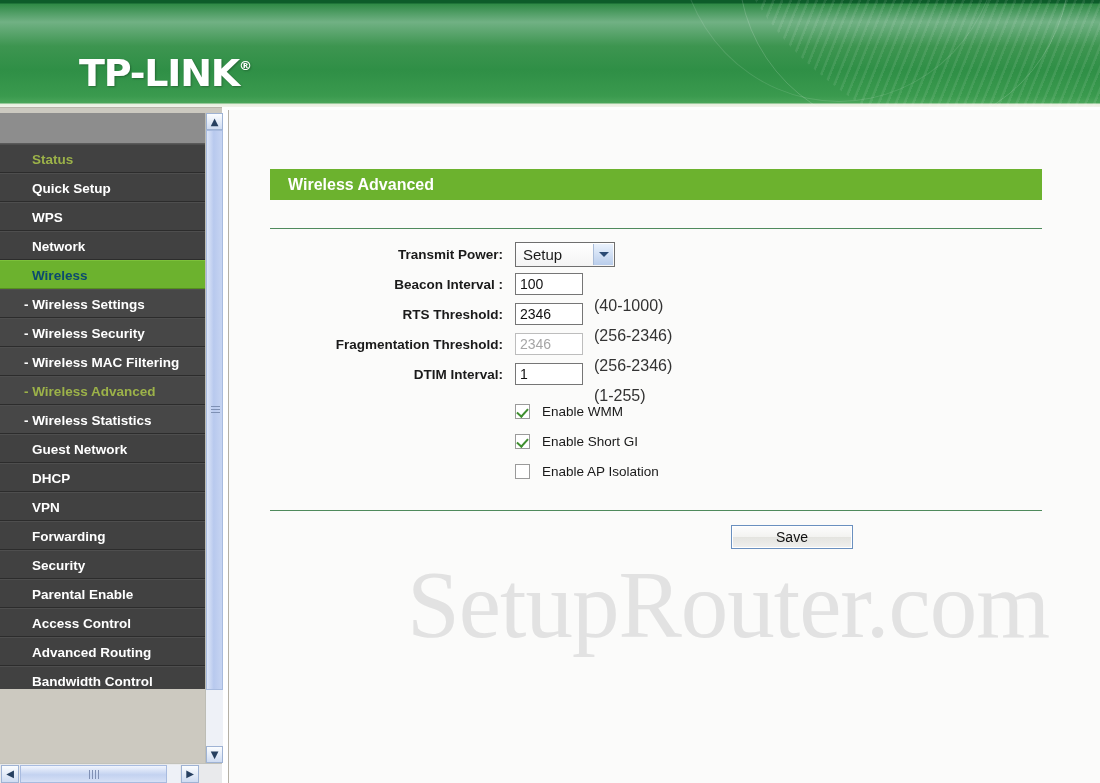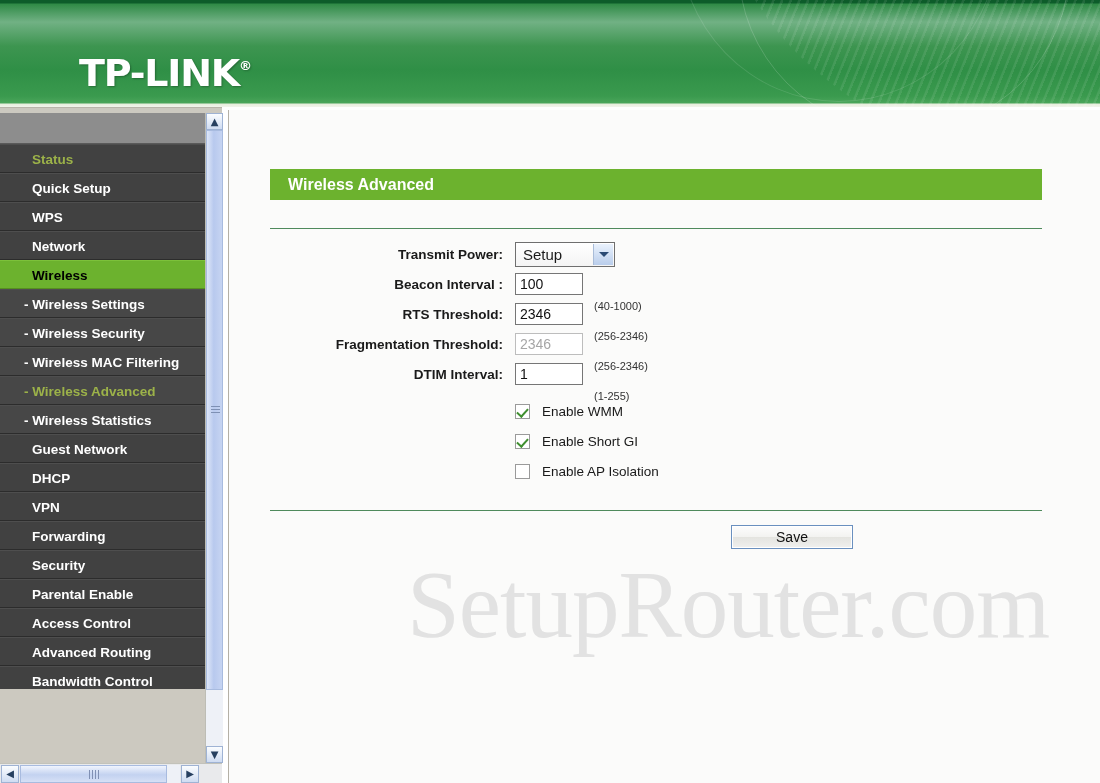--- a/index.html
+++ b/index.html
@@ -146,21 +146,21 @@
   }
   .nav-item.sub {
     padding-left: 24px;
     background: #474747;
   }
   .nav-item.visited {
     color: #9cb249;
   }
   .nav-item.active {
     background: #6cb22e;
-    color: #000000;
+    color: #0c4a6e;
     border-top: 1px solid #7cc13a;
     border-bottom: 1px solid #56901f;
   }
 
   
   .vscroll {
     position: absolute;
     left: 205px; top: 5px;
     width: 17px;
     height: 650px;
@@ -307,21 +307,21 @@
     width: 245px;
     text-align: right;
     padding-right: 12px;
     font-size: 13.5px;
     font-weight: bold;
     color: #1a1a1a;
     box-sizing: border-box;
     white-space: nowrap;
   }
   .row .hint {
-    font-size: 11px;
+    font-size: 16px;
     color: #333333;
     padding-left: 11px;
     white-space: nowrap;
     margin-top: 43px;
   }
 
   input.txt {
     width: 68px;
     height: 22px;
     box-sizing: border-box;

